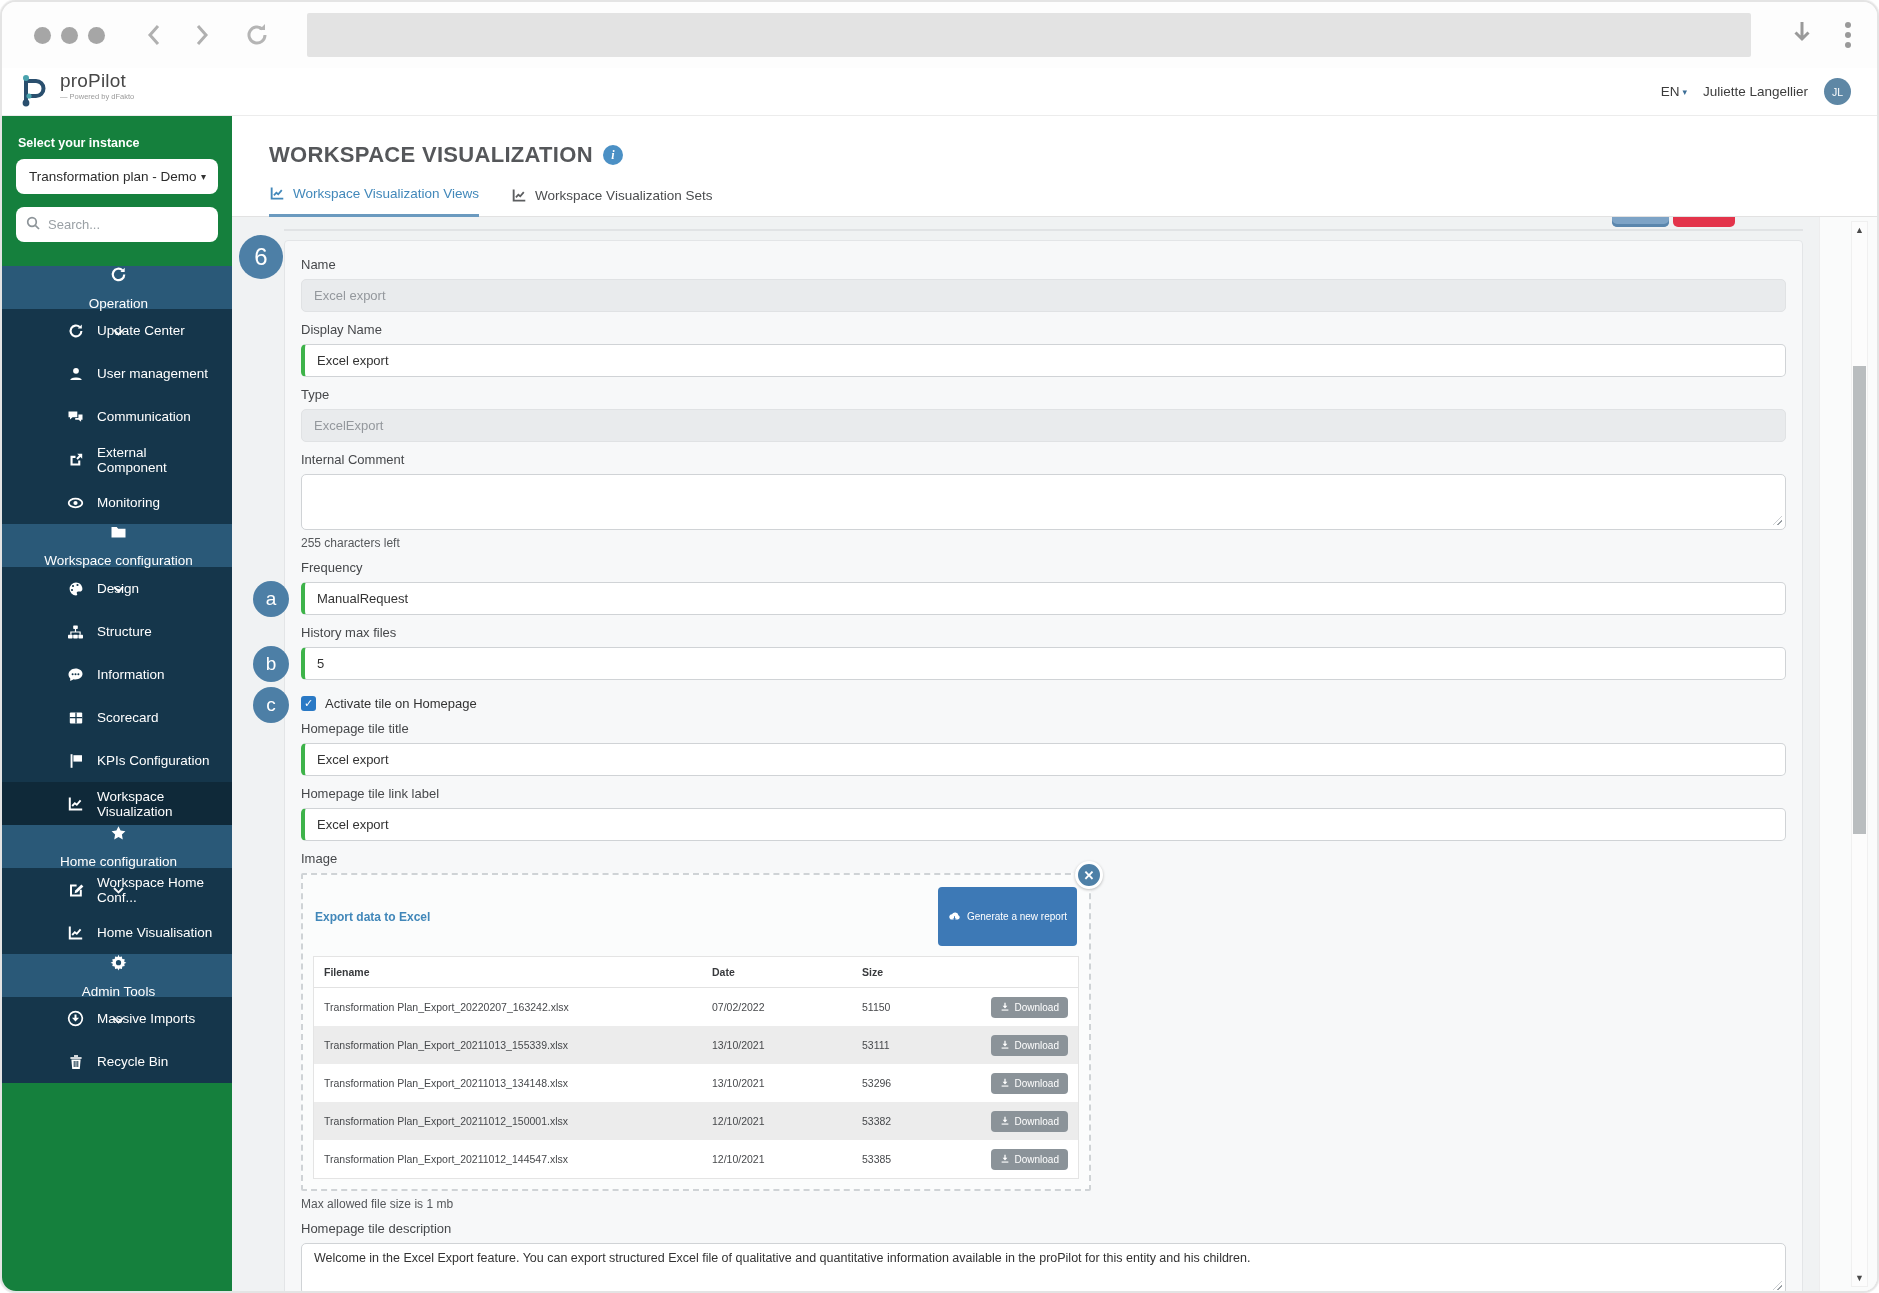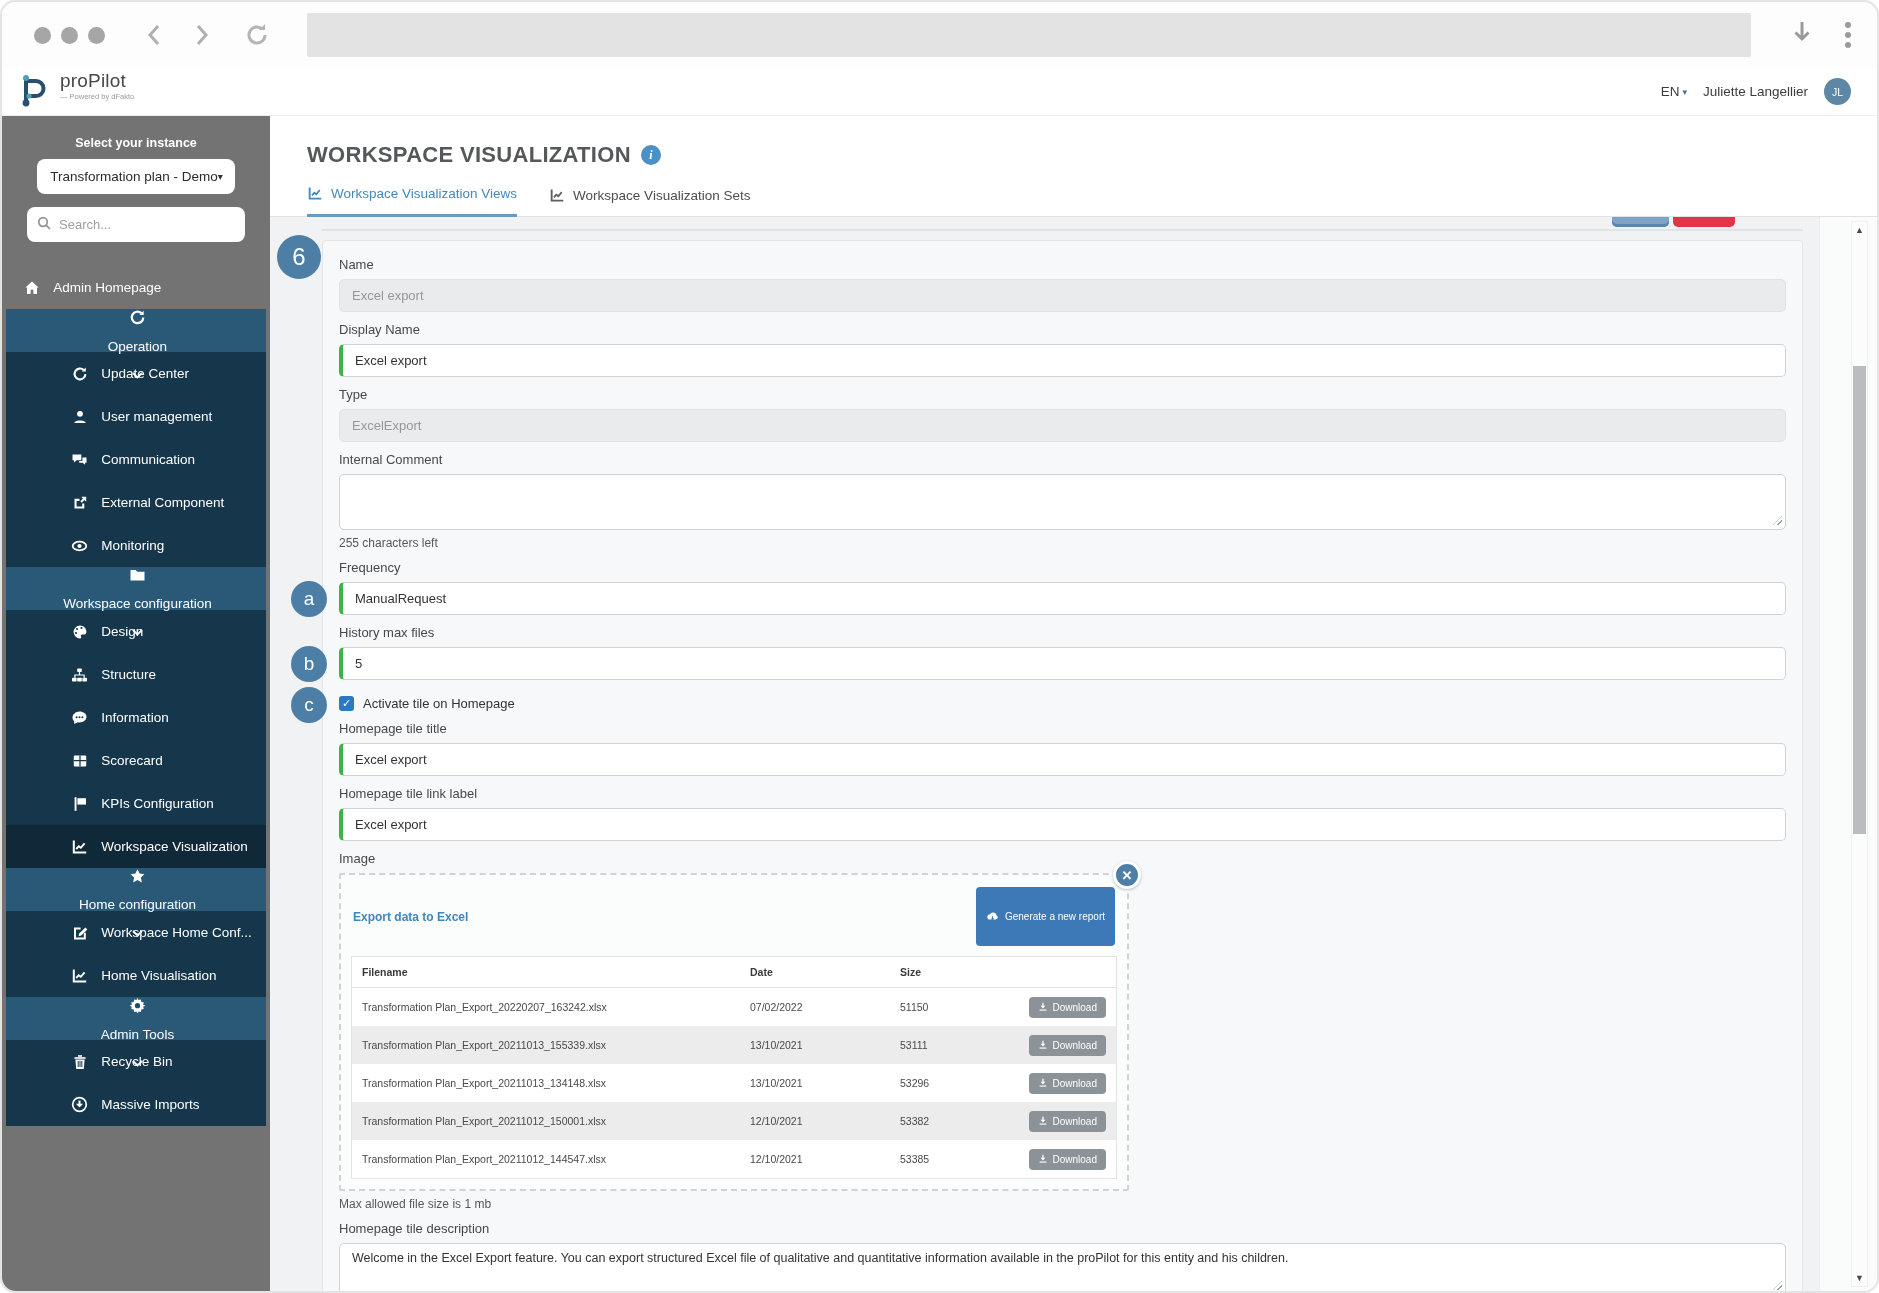--- a/index.html
+++ b/index.html
@@ -26,21 +26,21 @@
   .logo-sub { font-size:7.5px; color:#9a9a9a; margin-top:3px; }
   .header-right { display:flex; align-items:center; gap:16px; font-size:13.5px; color:#3c3c3c; }
   .lang { display:flex; align-items:center; gap:3px; cursor:default; }
   .caret { font-size:9px; color:#3c6e96; }
   .avatar { width:27px; height:27px; border-radius:50%; background:#5e87a5; color:#fff; font-size:10.5px; display:flex; align-items:center; justify-content:center; }
 
   
   .app-body { display:flex; height:1177px; }
 
   
-  .sidebar { width:268px; background:#737373; color:#fff; flex-shrink:0; display:flex; flex-direction:column;align-items:center; }
+  .sidebar { width:230px; background:#15803d; color:#fff; flex-shrink:0; display:flex; flex-direction:column; }
   .instance-label { font-size:12.5px; font-weight:bold; padding:20px 16px 9px; }
   .instance-select { margin:0 14px; background:#fff; color:#2b2b2b; border-radius:8px; height:35px; display:flex; align-items:center; justify-content:space-between; padding:0 12px 0 13px; font-size:13.5px; cursor:pointer; }
   .instance-caret { color:#333; font-size:10px; }
   .search-box { margin:13px 14px 0; background:#fff; border-radius:8px; height:35px; display:flex; align-items:center; padding:0 10px; gap:8px; }
   .search-box input { border:none; outline:none; flex:1; font-size:13px; color:#333; background:transparent; font-family:"Liberation Sans", sans-serif; }
   .search-box input::placeholder { color:#9aa0a5; }
   .nav { margin-top:24px; font-size:13.5px; }
   .nav-row { display:flex; align-items:center; height:43px; padding:0 14px 0 17px; gap:13px; cursor:pointer; }
   .nav-row .lbl { flex:1; }
   .nav-row .icon16 { width:17px; display:flex; justify-content:center; }
@@ -193,28 +193,20 @@
         <span class="instance-caret">▾</span>
       </div>
       <div class="search-box">
         <span><svg width="14" height="14" viewBox="0 0 14 14">
               <circle cx="6" cy="6" r="4.3" fill="none" stroke="#8d9499" stroke-width="1.7"></circle>
               <line x1="9.3" y1="9.3" x2="13" y2="13" stroke="#8d9499" stroke-width="1.7"></line>
             </svg></span>
         <input placeholder="Search..." style="">
       </div>
       <div class="nav">
-        <div class="nav-row">
-          <span class="icon16">
-              <svg width="16" height="16" viewBox="0 0 16 16" fill="#fff">
-                <path d="M8 1.6 14.6 7.6H13V14H9.4V9.8H6.6V14H3V7.6H1.4Z"></path>
-              </svg>
-            </span>
-          <span class="lbl">Admin Homepage</span>
-        </div>
         <div class="nav-row group-row">
           <span class="icon16">
               <svg width="17" height="17" viewBox="0 0 16 16">
                 <path d="M13.4 8A5.4 5.4 0 1 1 11.7 4" fill="none" stroke="#fff" stroke-width="2.1"></path>
                 <path d="M13.8 1.6v4h-4z" fill="#fff"></path>
               </svg>
             </span>
           <span class="lbl">Operation</span>
           <span class="chev"><svg width="11" height="7" viewBox="0 0 11 7">
                 <polyline points="1,1 5.5,5.5 10,1" fill="none" stroke="#fff" stroke-width="1.8"></polyline>
@@ -380,37 +372,37 @@
               </svg>
             </span>
           <span class="lbl">Admin Tools</span>
           <span class="chev"><svg width="11" height="7" viewBox="0 0 11 7">
                 <polyline points="1,1 5.5,5.5 10,1" fill="none" stroke="#fff" stroke-width="1.8"></polyline>
               </svg></span>
         </div>
         <div class="subzone">
           <div class="nav-row">
             <span class="icon16">
+                <svg width="17" height="17" viewBox="0 0 17 17">
+                  <circle cx="8.5" cy="8.5" r="6.8" fill="none" stroke="#fff" stroke-width="1.7"></circle>
+                  <path d="M7.5 4.4h2v3.4h2.6L8.5 11.4 4.9 7.8h2.6z" fill="#fff"></path>
+                </svg>
+              </span>
+            <span class="lbl">Massive Imports</span>
+          </div>
+          <div class="nav-row">
+            <span class="icon16">
                 <svg width="16" height="16" viewBox="0 0 16 16" fill="#fff">
                   <rect x="6" y="1.2" width="4" height="1.6"></rect>
                   <rect x="2.4" y="3.2" width="11.2" height="1.6"></rect>
                   <path d="M3.4 5.6h9.2L11.8 15H4.2z"></path>
                   <path d="M6.2 7v6M8 7v6M9.8 7v6" stroke="#15364b" stroke-width="1"></path>
                 </svg>
               </span>
             <span class="lbl">Recycle Bin</span>
-          </div>
-          <div class="nav-row">
-            <span class="icon16">
-                <svg width="17" height="17" viewBox="0 0 17 17">
-                  <circle cx="8.5" cy="8.5" r="6.8" fill="none" stroke="#fff" stroke-width="1.7"></circle>
-                  <path d="M7.5 4.4h2v3.4h2.6L8.5 11.4 4.9 7.8h2.6z" fill="#fff"></path>
-                </svg>
-              </span>
-            <span class="lbl">Massive Imports</span>
           </div>
         </div>
       </div>
     </div>
 
     <div class="main">
       <div class="page-title-row">
         <span class="page-title">WORKSPACE VISUALIZATION</span>
         <span class="info-badge">i</span>
       </div>

